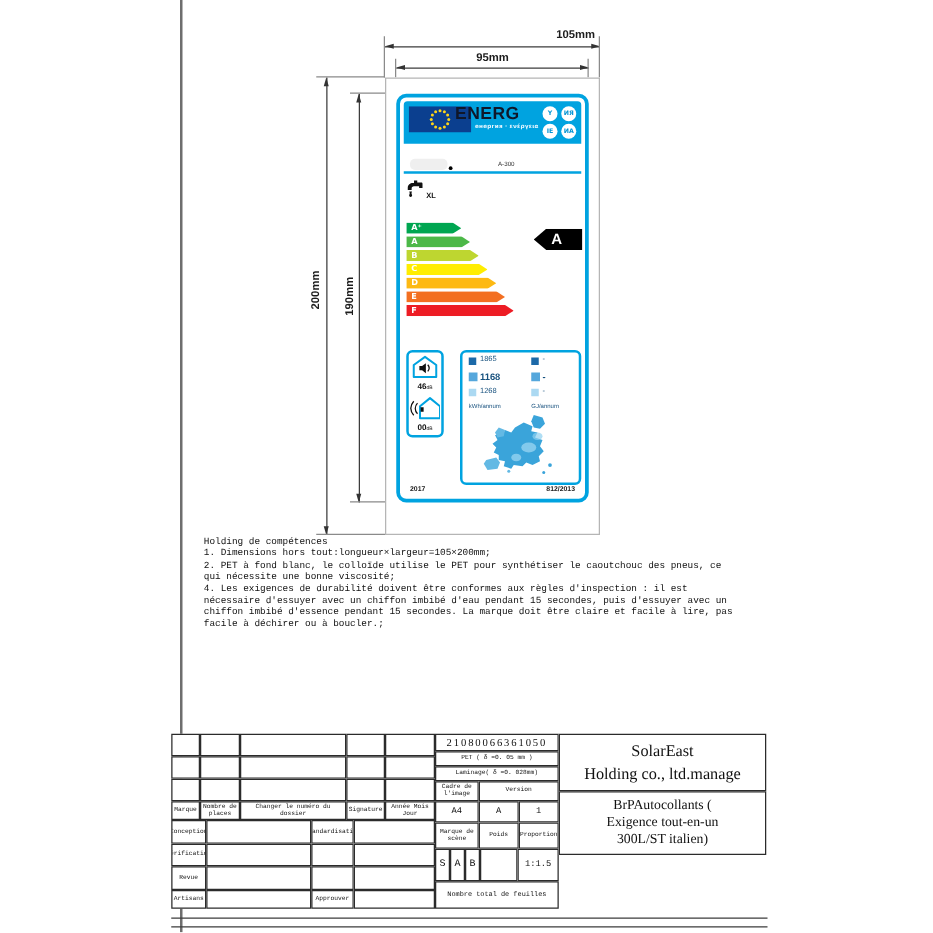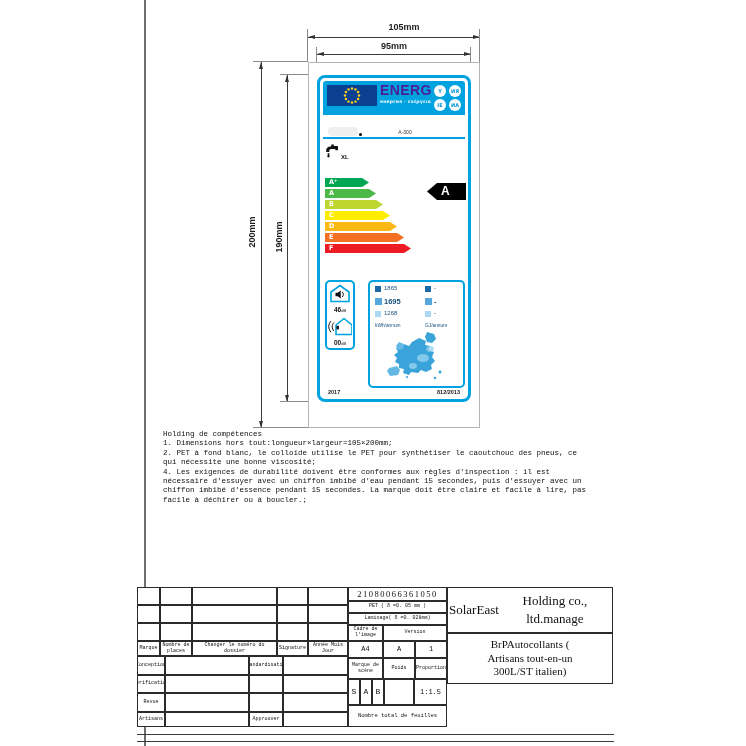--- a/index.html
+++ b/index.html
@@ -15,21 +15,21 @@
   .ah.l{border-top:2.5px solid transparent;border-bottom:2.5px solid transparent;border-right:7px solid #333;}
   .ah.r{border-top:2.5px solid transparent;border-bottom:2.5px solid transparent;border-left:7px solid #333;}
   .ah.u{border-left:2.5px solid transparent;border-right:2.5px solid transparent;border-bottom:7px solid #333;}
   .ah.d{border-left:2.5px solid transparent;border-right:2.5px solid transparent;border-top:7px solid #333;}
 
   
   .sticker{position:absolute;left:308px;top:62px;width:172px;height:366px;border:1px solid #b5b5b5;box-sizing:border-box;background:#fff;}
   .elabel{position:absolute;left:317px;top:75px;width:154px;height:327px;box-sizing:border-box;
           border:3px solid #00a3e0;border-radius:8px;background:#fff;}
   .el-head{position:absolute;left:3px;top:3px;width:142px;height:34px;background:#00a3e0;border-radius:3px 3px 0 0;}
-  .el-brand{position:absolute;left:57px;top:1px;color:#4c1d95;font:bold 14px "Liberation Sans",sans-serif;letter-spacing:.4px;}
+  .el-brand{position:absolute;left:41px;top:1px;color:#0f172a;font:bold 14px "Liberation Sans",sans-serif;letter-spacing:.4px;}
   .el-brand-sub{position:absolute;left:57px;top:18px;color:#e8f7ff;font:bold 4.5px "DejaVu Sans",sans-serif;letter-spacing:.2px;}
   .lcirc{position:absolute;width:12px;height:12px;border-radius:50%;background:#fff;color:#0094d4;
          display:flex;align-items:center;justify-content:center;font:bold 5px "DejaVu Sans",sans-serif;}
   .el-divider{position:absolute;left:3px;top:59px;width:142px;height:2px;background:#00a3e0;}
   .model-txt{position:absolute;left:60px;top:51px;width:50px;text-align:center;font:5px "Liberation Sans",sans-serif;color:#333;}
   .supplier-area{position:absolute;left:8px;top:49px;width:30px;height:9px;background:#efefef;border-radius:4px;}
   .supplier-dot{position:absolute;left:39px;top:55px;width:3px;height:3px;background:#000;border-radius:50%;}
   .xl-txt{position:absolute;left:21px;top:76px;font:bold 6px "Liberation Sans",sans-serif;color:#111;}
   .earrow{position:relative;height:9px;margin-bottom:2px;color:#fff;font:bold 6.5px "DejaVu Sans",sans-serif;
           line-height:9.5px;padding-left:4px;box-sizing:border-box;
@@ -52,38 +52,38 @@
   .notes{position:absolute;left:163px;top:430px;width:432px;
          font:7.5px "Liberation Mono","DejaVu Sans Mono",monospace;color:#101010;line-height:9.4px;}
   .notes div{margin:0;}
 
   
   .tb{position:absolute;left:137px;top:587px;width:476px;height:140px;}
   .tbc{position:absolute;box-sizing:border-box;border:1px solid #2b2b2b;background:#fff;
        display:flex;align-items:center;justify-content:center;text-align:center;
        font:5px "Liberation Mono","DejaVu Sans Mono",monospace;color:#111;line-height:1.15;overflow:hidden;padding:0 1px;}
   .f55{font-size:5.5px;} .f7{font-size:7px;} .f8{font-size:8px;}
-  .company{flex-direction:row;font:13px "Liberation Serif",serif;line-height:1.35;}
+  .company{flex-direction:column;font:13px "Liberation Serif",serif;line-height:1.35;}
   .product{flex-direction:column;font:11px "Liberation Serif",serif;line-height:1.25;}
   .codecell{font:11px "Liberation Serif",serif;letter-spacing:.3px;}
   .pn{font:8.5px "Liberation Serif",serif;letter-spacing:1.5px;}
 
   .sheet-vline{position:absolute;left:144px;top:0;width:2px;height:746px;background:#6e6e6e;}
   .botline{position:absolute;left:137px;width:477px;height:1px;background:#3c3c3c;}
 </style>
 </head>
 <body>
 
 <div class="page">
 
   <div class="sheet-vline"></div>
   <div class="botline" style="top:734px;"></div>
   <div class="botline" style="top:741px;"></div>
 
-  <div class="dimtxt" style="left:318px;top:22px;width:172px;">105mm</div>
+  <div class="dimtxt" style="left:304px;top:22px;width:172px;text-align:right;">105mm</div>
   <div class="hline" style="left:308px;top:37px;width:172px;"></div>
   <div class="ah l" style="left:308px;top:35px;"></div>
   <div class="ah r" style="left:473px;top:35px;"></div>
   <div class="vline extline" style="left:307px;top:29px;height:33px;"></div>
   <div class="vline extline" style="left:479px;top:29px;height:33px;"></div>
 
   <div class="dimtxt" style="left:317px;top:41px;width:154px;">95mm</div>
   <div class="hline" style="left:317px;top:54px;width:154px;"></div>
   <div class="ah l" style="left:317px;top:52px;"></div>
   <div class="ah r" style="left:464px;top:52px;"></div>
@@ -173,21 +173,21 @@
       </svg>
       <div class="dbline">
         <span>00</span><span class="unit">dB</span>
       </div>
     </div>
 
     <div class="databox">
       <div class="leg-sq" style="left: 5px; top: 4px; background-color: rgb(28, 105, 168);"></div>
       <div class="leg-val" style="left:14px;top:3px;">1865</div>
       <div class="leg-sq" style="left: 5px; top: 16px; width: 7px; height: 7px; background-color: rgb(85, 167, 220);"></div>
-      <div class="leg-val big" style="left:14px;top:15px;">1695</div>
+      <div class="leg-val big" style="left:14px;top:15px;">1168</div>
       <div class="leg-sq" style="left: 5px; top: 29px; background-color: rgb(171, 217, 242);"></div>
       <div class="leg-val" style="left:14px;top:28px;">1268</div>
       <div class="leg-unit" style="left:5px;top:41px;">kWh/annum</div>
 
       <div class="leg-sq" style="left: 55px; top: 4px; background-color: rgb(28, 105, 168);"></div>
       <div class="leg-val" style="left:64px;top:3px;">-</div>
       <div class="leg-sq" style="left: 55px; top: 16px; width: 7px; height: 7px; background-color: rgb(85, 167, 220);"></div>
       <div class="leg-val big" style="left:64px;top:15px;">-</div>
       <div class="leg-sq" style="left: 55px; top: 29px; background-color: rgb(171, 217, 242);"></div>
       <div class="leg-val" style="left:64px;top:28px;">-</div>
@@ -279,18 +279,18 @@
     <div class="tbc" style="left:247px;top:92px;width:30px;height:26px;"></div>
     <div class="tbc f7" style="left:277px;top:92px;width:33px;height:26px;">1:1.5</div>
     <div class="tbc f55" style="left:211px;top:118px;width:99px;height:22px;">Nombre total de feuilles</div>
 
     <div class="tbc company" style="left:310px;top:0;width:166px;height:46px;">
       <div>SolarEast</div>
       <div>Holding co., ltd.manage</div>
     </div>
     <div class="tbc product" style="left:310px;top:46px;width:166px;height:51px;">
       <div>BrPAutocollants (</div>
-      <div>Artisans tout-en-un</div>
+      <div>Exigence tout-en-un</div>
       <div>300L/ST italien)</div>
     </div>
   </div>
 
 </div>
 
 </body></html>

